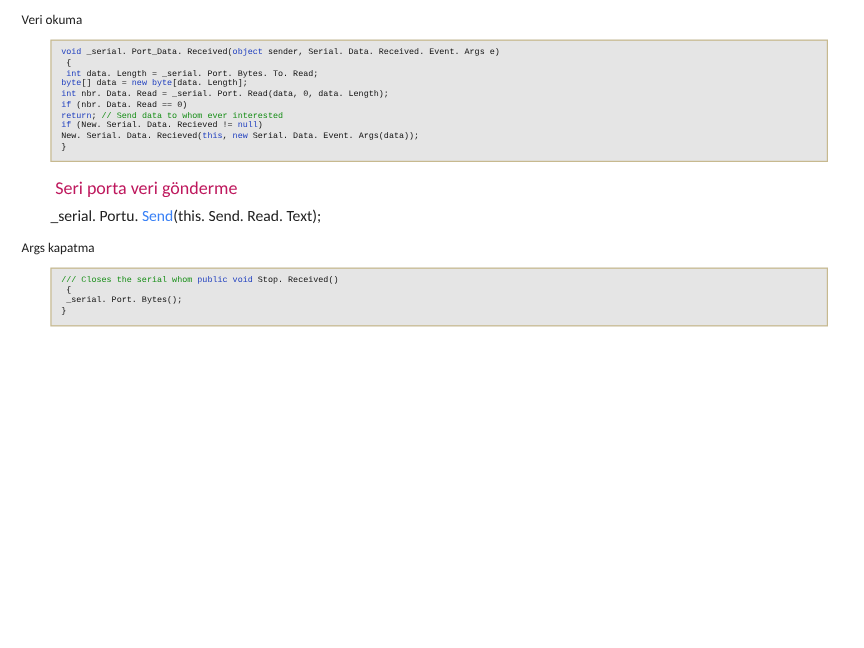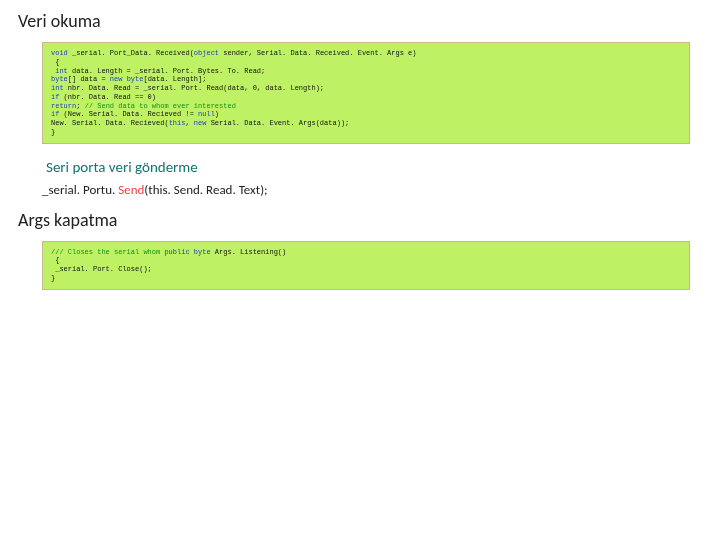--- a/index.html
+++ b/index.html
@@ -4,51 +4,51 @@
 <style>
   body {
     margin: 0;
     padding: 10px 18px;
     font-family: Calibri, Arial, sans-serif;
     background: #fff;
     width: 720px;
     box-sizing: border-box;
   }
   .heading-main {
-    font-size: 18px;
+    font-size: 11px;
     color: #222;
     margin: 0 0 10px 0;
   }
   .codeblock {
-    background: #bef264;
+    background: #e5e5e5;
     border: 1px solid #c7b98f;
     padding: 6px 8px;
     margin: 6px 12px 14px 24px;
     font-family: "Courier New", monospace;
     font-size: 7px;
     line-height: 1.25;
     color: #222;
     white-space: pre;
     overflow: hidden;
   }
   .kw  { color: #1f3fbf; }
   .com { color: #1a8f1a; }
   .blk { color: #111; }
   .sub-heading {
     font-size: 15px;
     margin: 8px 0 6px 28px;
-    color: #0f766e;
+    color: #be185d;
   }
   .api-line {
     font-family: Calibri, Arial, sans-serif;
     font-size: 13px;
     margin: 4px 0 12px 24px;
     color: #222;
   }
-  .api-line .send { color: #ef4444; }
+  .api-line .send { color: #3b82f6; }
 </style>
 </head>
 <body>
 
 <div class="heading-main">Veri okuma</div>
 
 <div class="codeblock"><span class="kw">void</span><span class="blk"> _serial. Port_Data. Received(</span><span class="kw">object</span><span class="blk"> sender, Serial. Data. Received. Event. Args e)</span>
 <span class="blk"> {</span>
 <span class="kw"> int</span><span class="blk"> data. Length = _serial. Port. Bytes. To. Read;</span>
 <span class="kw">byte</span><span class="blk">[] data = </span><span class="kw">new byte</span><span class="blk">[data. Length];</span>
@@ -58,16 +58,16 @@
 <span class="kw">if</span><span class="blk"> (New. Serial. Data. Recieved != </span><span class="kw">null</span><span class="blk">)</span>
 <span class="blk">New. Serial. Data. Recieved(</span><span class="kw">this</span><span class="blk">, </span><span class="kw">new</span><span class="blk"> Serial. Data. Event. Args(data));</span>
 <span class="blk">}</span></div>
 
 <div class="sub-heading">Seri porta veri gönderme</div>
 
 <div class="api-line"><span>_serial. Portu. </span><span class="send">Send</span><span>(this. Send. Read. Text);</span></div>
 
 <div class="heading-main">Args kapatma</div>
 
-<div class="codeblock"><span class="com">/// Closes the serial whom</span><span class="kw"> public byte</span><span class="blk"> Args. Listening()</span>
+<div class="codeblock"><span class="com">/// Closes the serial whom</span><span class="kw"> public void</span><span class="blk"> Stop. Received()</span>
 <span class="blk"> {</span>
-<span class="blk"> _serial. Port. Close();</span>
+<span class="blk"> _serial. Port. Bytes();</span>
 <span class="blk">}</span></div>
 
 </body></html>

